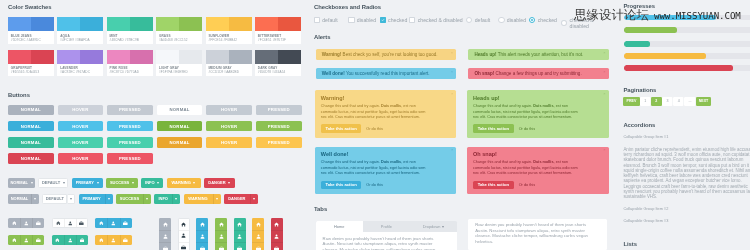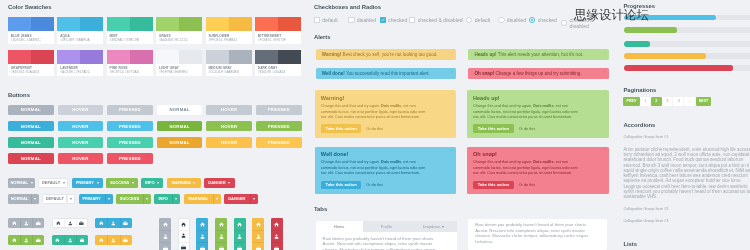--- a/index.html
+++ b/index.html
@@ -780,14 +780,15 @@
     <div id="acc-area">
         <div class="acc-h" style="position: absolute; left: 9.4px; top: 134.5px;">Collapsible Group Item #1</div>
         <div class="acc-b" style="position: absolute; left: 9.4px; top: 146.8px; width: 136px;">Anim pariatur cliche reprehenderit, enim eiusmod high life accusamus terry richardson ad squid. 3 wolf moon officia aute, non cupidatat skateboard dolor brunch. Food truck quinoa nesciunt laborum eiusmod. Brunch 3 wolf moon tempor, sunt aliqua put a bird on it squid single-origin coffee nulla assumenda shoreditch et. Nihil anim keffiyeh helvetica, craft beer labore wes anderson cred nesciunt sapiente ea proident. Ad vegan excepteur butcher vice lomo. Leggings occaecat craft beer farm-to-table, raw denim aesthetic synth nesciunt you probably haven't heard of them accusamus labore sustainable VHS.</div>
         <div class="acc-h" style="position: absolute; left: 9.4px; top: 206.7px;">Collapsible Group Item #2</div>
         <div class="acc-h" style="position: absolute; left: 9.4px; top: 219.3px;">Collapsible Group Item #3</div>
       </div>
     <div class="sec-title" style="position:absolute;left:9.4px;top:240.5px;">Lists</div>
   </div>
   <div class="wm" style="left:574px;top:9px;display:flex;align-items:baseline;white-space:nowrap;">
     <span style="font-family:'DejaVu Sans',sans-serif;font-size:12.5px;line-height:12.5px;color:#3a3a3a;">思缘设计论坛</span>
+    <span style="font-family:'DejaVu Sans Mono',monospace;font-size:9.1px;line-height:9.1px;color:#242424;margin-left:5px;letter-spacing:-0.05px;">www.MISSYUAN.COM</span>
   </div>
 </div>
 
 </body></html>

